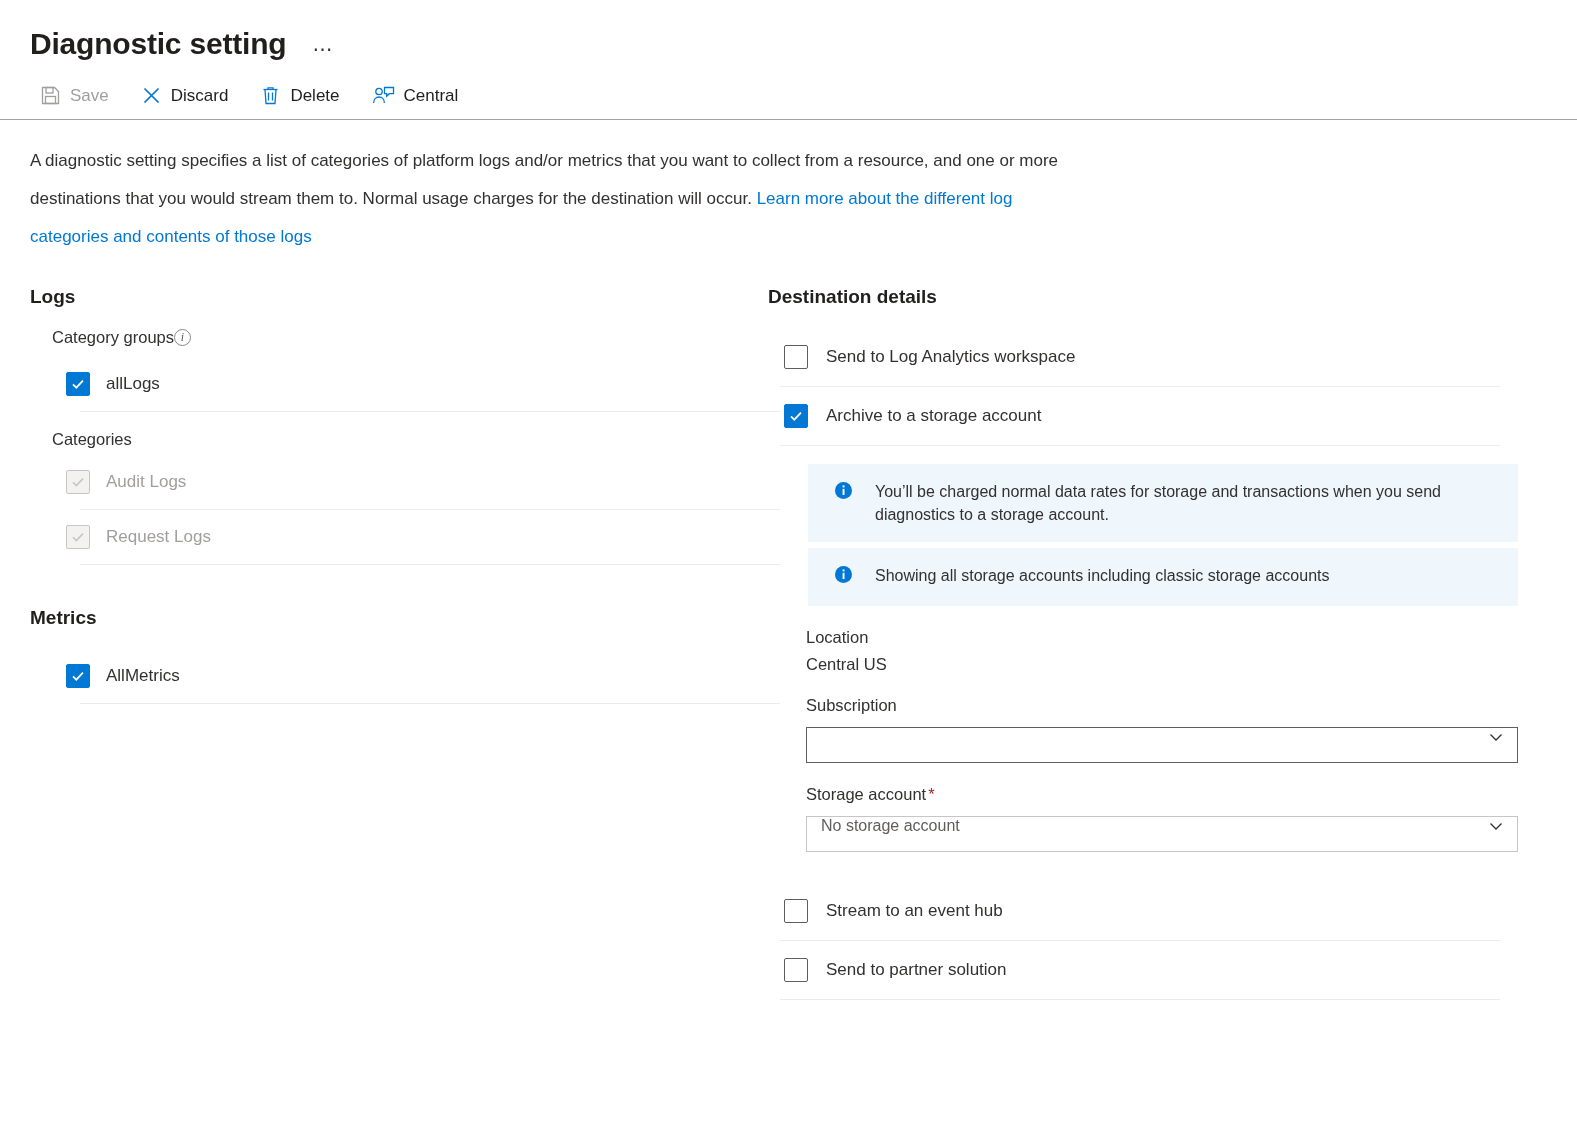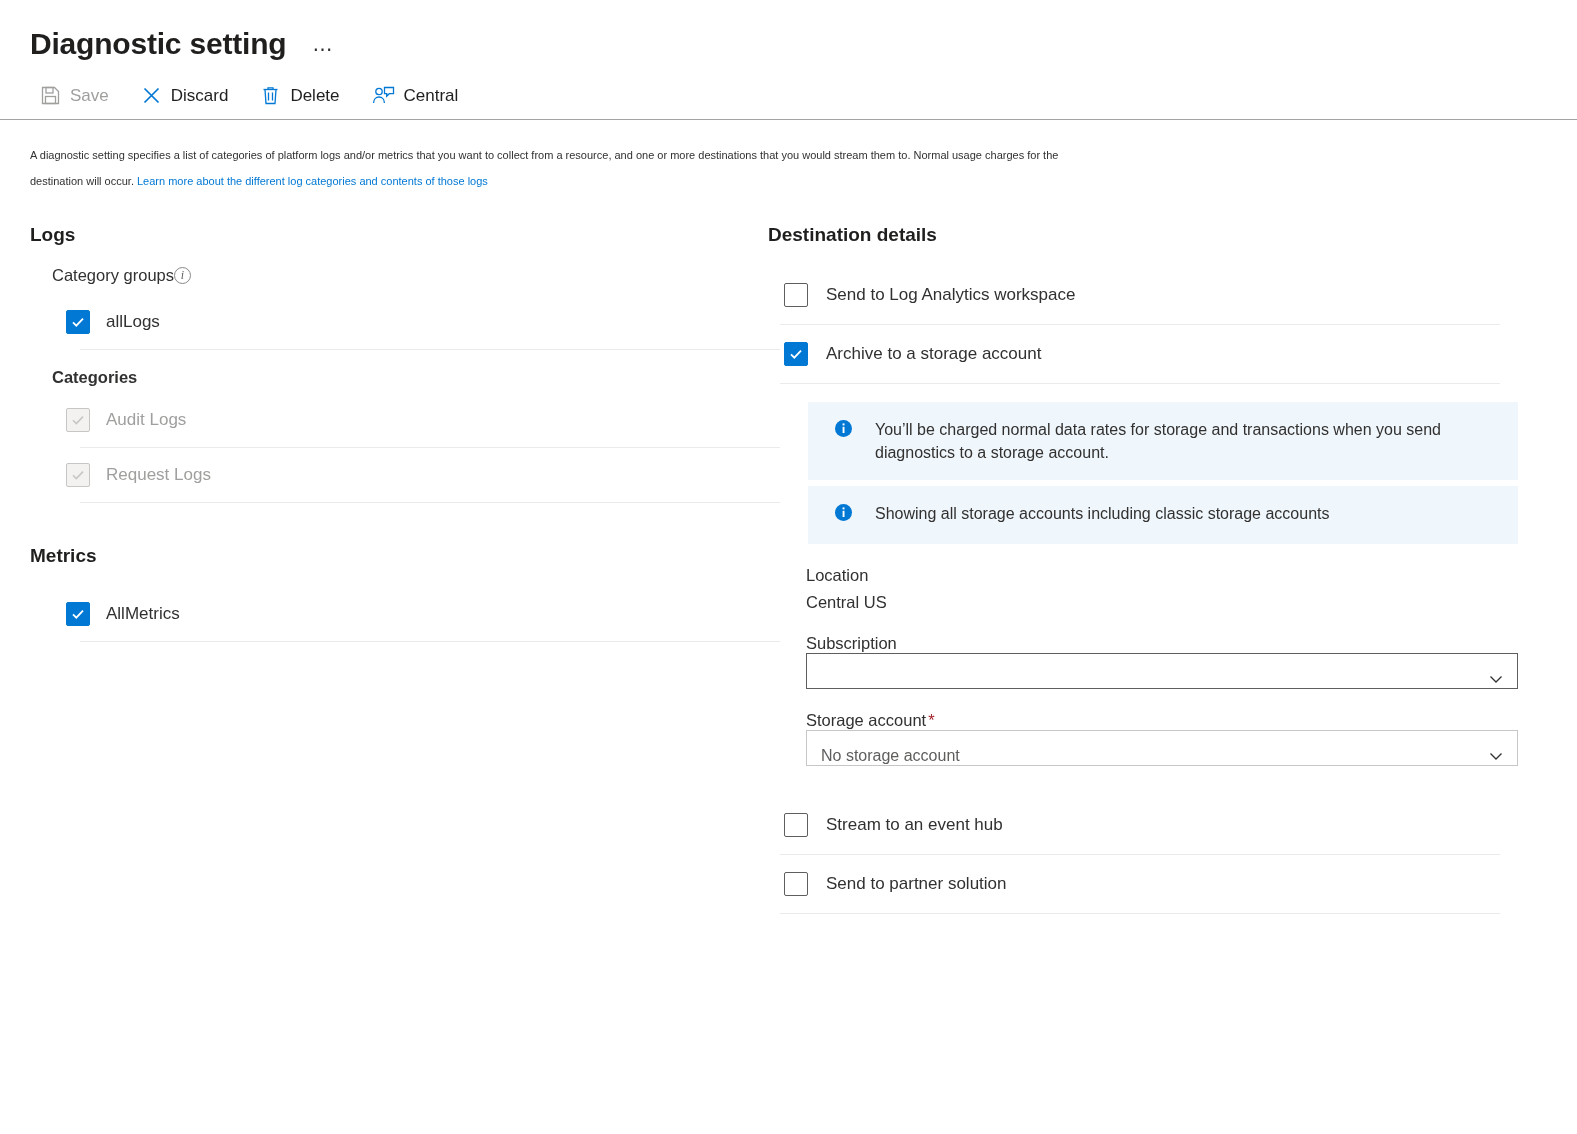--- a/index.html
+++ b/index.html
@@ -38,21 +38,21 @@
     padding: 6px 14px 6px 2px; margin-right: 16px;
     font-size: 17px; color: #201f1e; cursor: pointer; background:none; border:none;
     font-family: "Liberation Sans", sans-serif;
   }
   .cmd.disabled { color: #a19f9d; cursor: default; }
   .cmd svg { display:block; }
 
   
   .desc {
     margin: 22px 30px 0 30px;
-    font-size: 11px; line-height: 26px; color: #323130;
+    font-size: 17px; line-height: 38px; color: #323130;
     max-width: 1045px;
   }
   .link { color: #0078d4; text-decoration: none; cursor: pointer; }
 
   
   .name-row { display:flex; margin: 22px 0 0 30px; font-size: 16.5px; }
   .name-label { width: 370px; color: #323130; }
   .name-value { color: #323130; }
 
   
@@ -61,21 +61,21 @@
   .col-right { width: 790px; padding-left: 8px; }
 
   .section-title {
     font-size: 19px; font-weight: 600; color: #201f1e; margin-bottom: 20px;
   }
   .sub-label {
     font-size: 16.5px; color: #323130;
     display:flex; align-items:center; 
     margin: 0 0 10px 22px;
   }
-  .sub-label.cats { margin-top: 18px; margin-bottom: 6px; font-weight: bold; }
+  .sub-label.cats { margin-top: 18px; margin-bottom: 6px; }
 
   .info-circle {
     width:17px; height:17px; border-radius:50%;
     border:1px solid #8a8886; color:#605e5c;
     font-size:12px; line-height:15px; text-align:center;
     font-style: italic; font-family: "Liberation Serif", serif;
     display:inline-block; cursor:pointer;
   }
 
   
@@ -114,23 +114,23 @@
   .banner + .banner { margin-top: 6px; }
   .banner .bicon { flex:0 0 auto; margin-top: 1px; }
 
   
   .field-block { margin-left: 38px; width: 712px; }
   .field-label { font-size: 16.5px; color:#323130; margin-top: 22px; }
   .field-static { font-size: 16.5px; color:#323130; margin-top: 8px; }
   .req { color: #a4262c; margin-left: 2px; }
 
   .select {
-    margin-top: 0; height: 36px; width: 712px;
+    margin-top: 12px; height: 36px; width: 712px;
     border: 1px solid #605e5c; background:#fff;
-    display:flex; align-items:flex-end; justify-content:space-between;
+    display:flex; align-items:flex-start; justify-content:space-between;
     padding: 0 12px 0 14px; font-size: 16px; color:#323130; cursor:pointer;
   }
   .select.light { border-color:#c8c6c4; }
   .select .ph { color:#605e5c; }
   .chev { color:#323130; display:flex; }
 </style>
 </head>
 <body>
 
 <div class="page">

